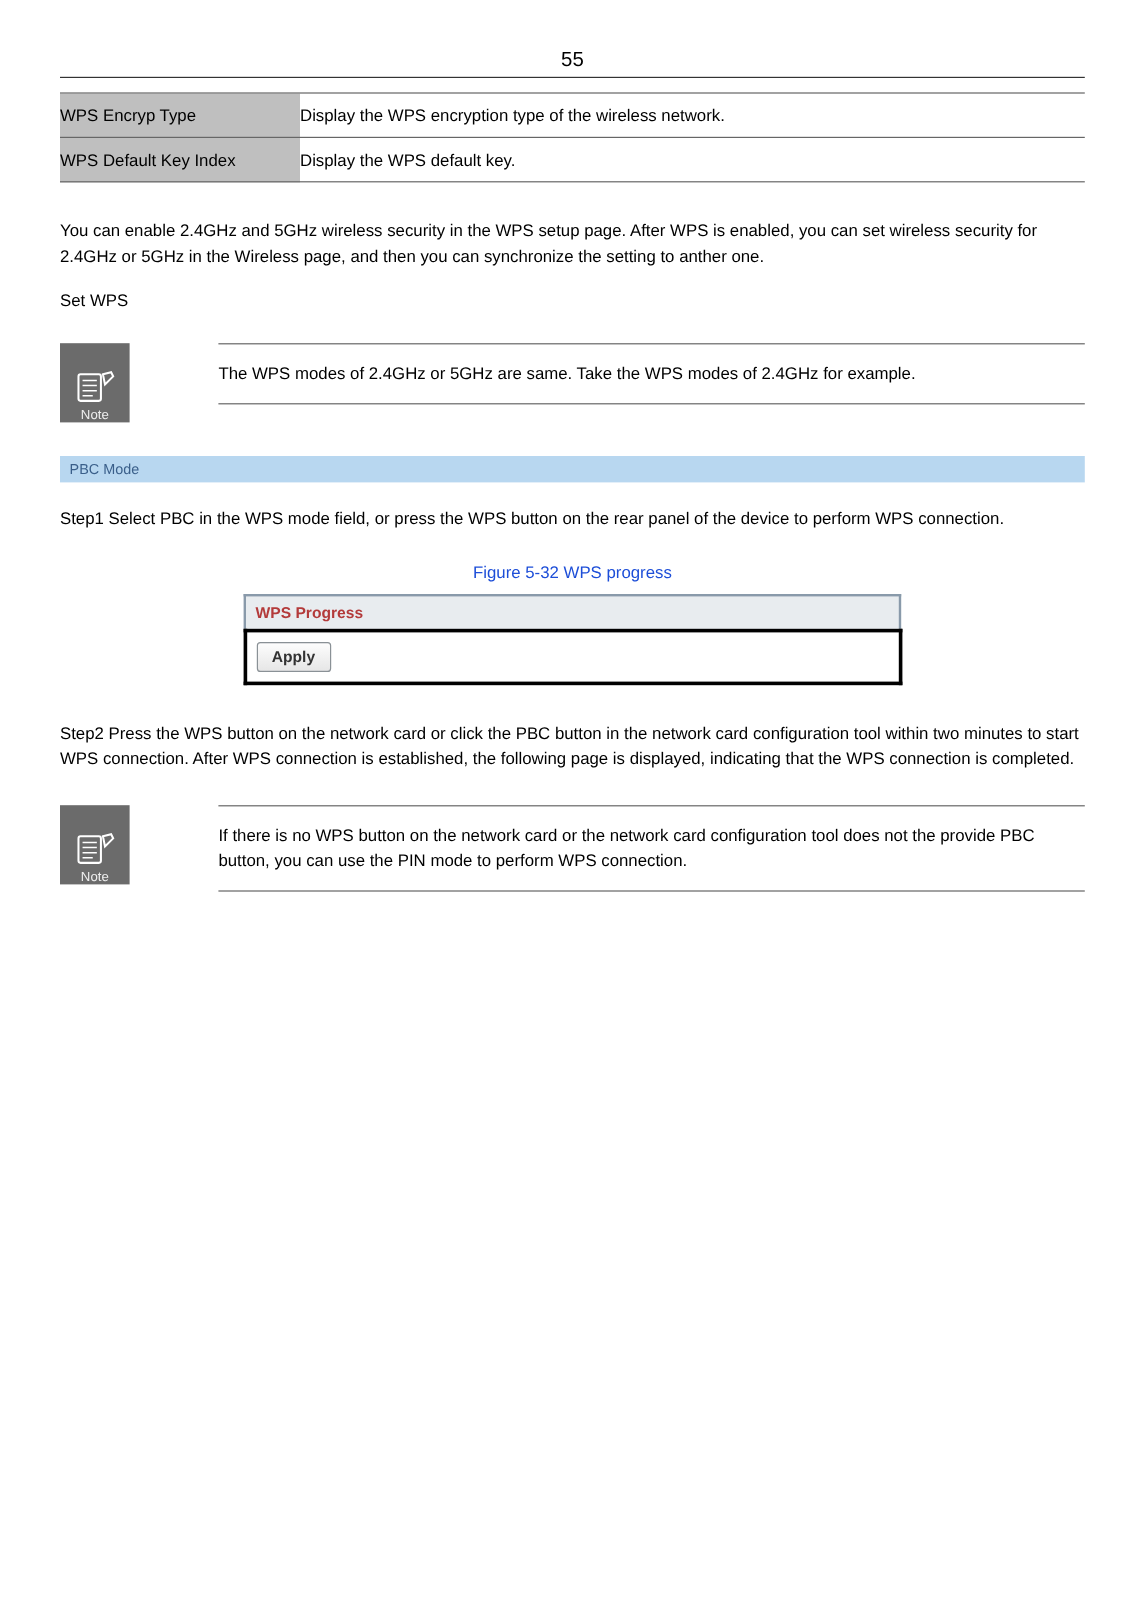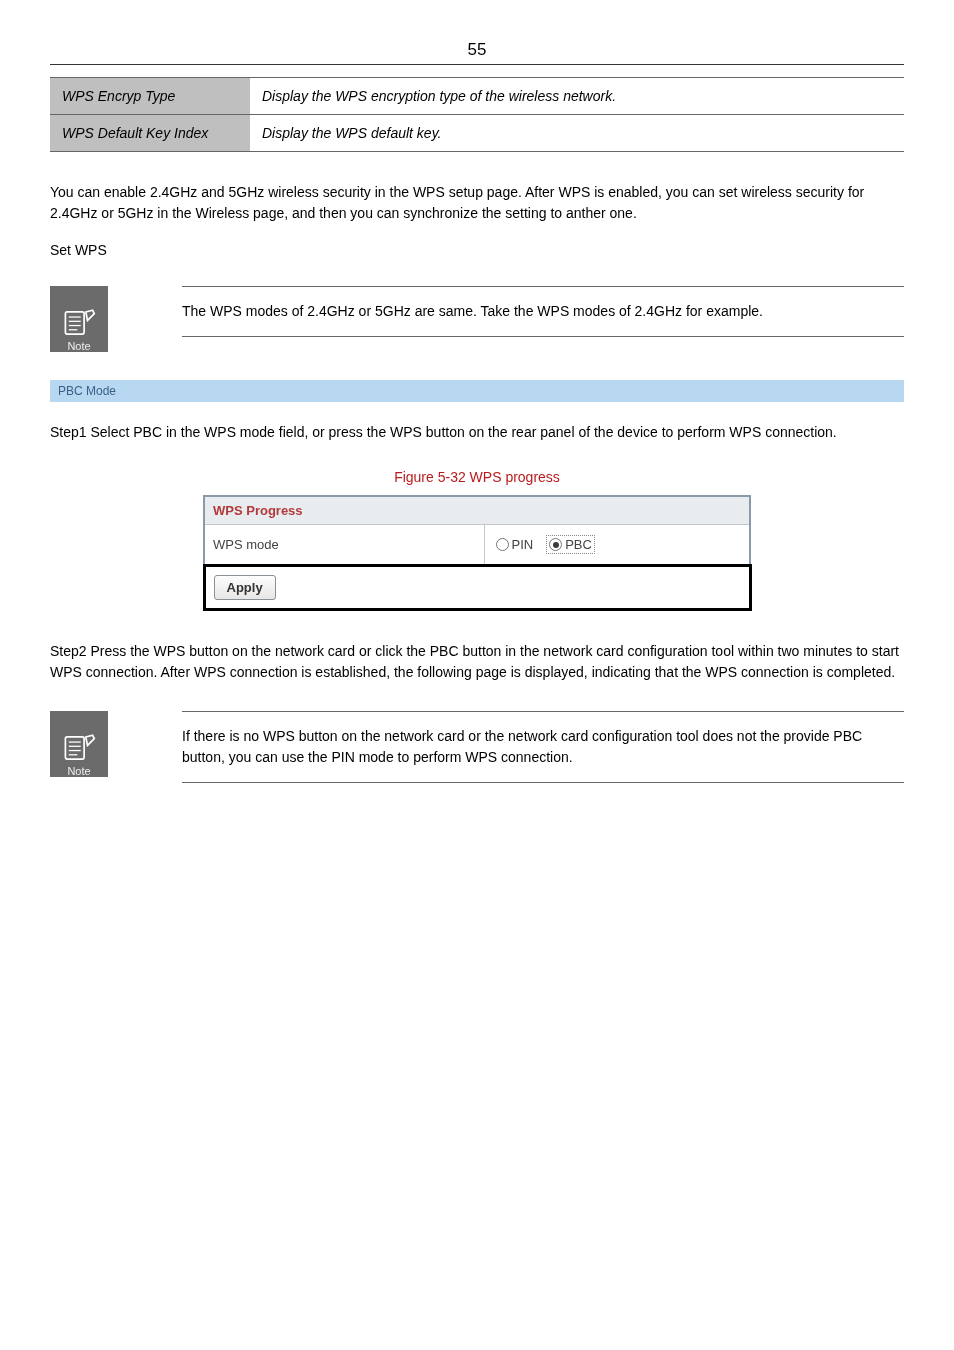--- a/index.html
+++ b/index.html
@@ -27,23 +27,22 @@
       margin-bottom: 4px;
     }
     .spec-table {
       width: 100%;
       border-collapse: collapse;
       margin-bottom: 30px;
     }
     .spec-table td {
       border-top: 1px solid #666;
       border-bottom: 1px solid #666;
-      padding: 10px 12px;
+      padding: 10px 0;
       vertical-align: middle;
-      font-style: italic;
     }
     .spec-table td.key-col {
       background: #bfbfbf;
       width: 200px;
     }
     .body-text {
       margin: 8px 0;
       line-height: 1.5;
     }
     .spaced-top {
@@ -90,21 +89,21 @@
     }
     .blue-bar {
       background: #b8d7f0;
       padding: 4px 8px;
       font-size: 12px;
       color: #3a5f8a;
       margin: 8px 0 20px 0;
     }
     .figure-caption {
       text-align: center;
-      color: #b91c1c;
+      color: #1d4ed8;
       margin: 26px 0 10px 0;
     }
     .wps-table {
       width: 549px;
       margin: 0 auto 30px auto;
       border: 2px solid #899aaa;
       border-collapse: collapse;
       font-size: 13px;
       color: #444;
     }
@@ -222,35 +221,20 @@
 
 <p class="body-text">Step1 Select PBC in the WPS mode field, or press the WPS button on the rear panel of the device to perform WPS connection.</p>
 
 <div class="figure-caption">Figure 5-32 WPS progress</div>
 
 <table class="wps-table">
   <tbody>
       <tr class="wps-header">
     <td colspan="2">WPS Progress</td>
   </tr>
-  <tr class="wps-row">
-    <td>WPS mode</td>
-    <td>
-      <div class="radio-group">
-        <div class="radio-opt">
-          <span class="radio-circle"></span>
-          <span>PIN</span>
-        </div>
-        <div class="radio-opt selected">
-          <span class="radio-circle checked"></span>
-          <span>PBC</span>
-        </div>
-      </div>
-    </td>
-  </tr>
   <tr class="wps-apply">
     <td colspan="2">
       <span class="apply-btn">Apply</span>
     </td>
   </tr>
 </tbody>
   </table>
 
 <p class="body-text spaced-top">Step2 Press the WPS button on the network card or click the PBC button in the network card configuration tool within two minutes to start WPS connection. After WPS connection is established, the following page is displayed, indicating that the WPS connection is completed.</p>
 

